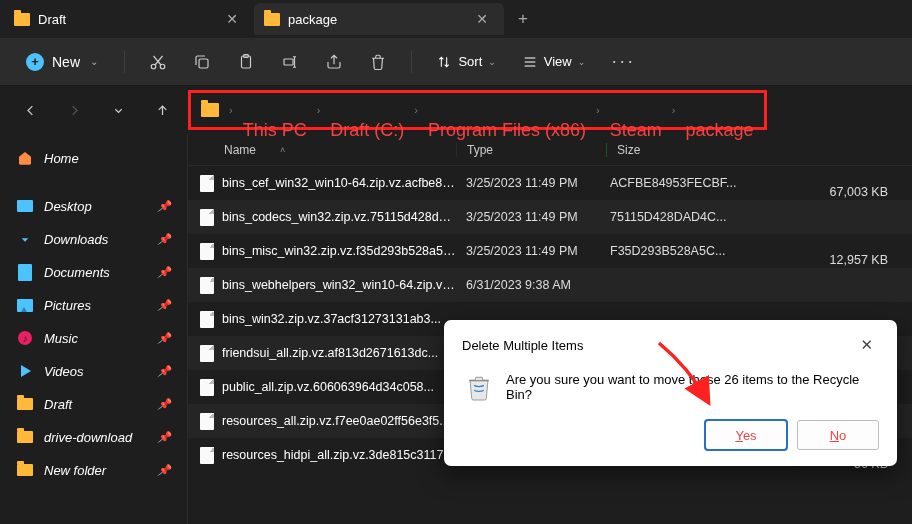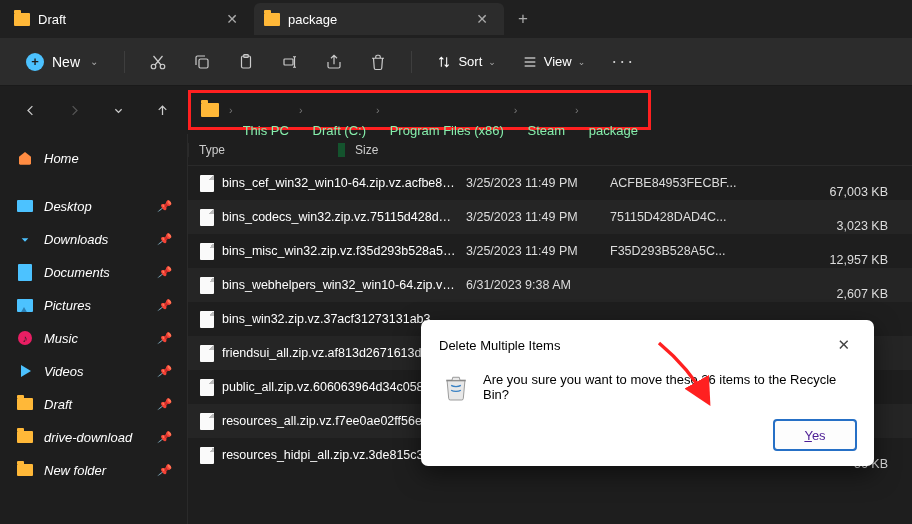--- a/index.html
+++ b/index.html
@@ -29,21 +29,21 @@
 
     
     .navrow { height: 48px; background: #1e1e1e; display: flex; align-items: center; padding: 0 12px; gap: 8px; }
     .nav-ic { width: 36px; height: 36px; display: flex; align-items: center; justify-content: center; color: #ccc; cursor: pointer; border-radius: 4px; }
     .nav-ic.disabled { color: #555; cursor: default; }
     .nav-ic svg { width: 15px; height: 15px; fill: none; stroke: currentColor; stroke-width: 2; }
     .breadcrumb-box { border: 3px solid #ff2020; padding: 4px 10px; display: flex; align-items: center; gap: 6px; height: 40px; }
     .bc-folder { width: 18px; height: 14px; background: #ffb838; border-radius: 1px; position: relative; }
     .bc-folder::before { content: ""; position: absolute; top: -3px; left: 0; width: 7px; height: 3px; background: #ffb838; border-radius: 1px 1px 0 0; }
     .bc-sep { color: #777; font-size: 11px; padding: 0 4px; }
-    .bc-item { color: #86efac; font-size: 13px; cursor: pointer; margin-top: 40px; }
+    .bc-item { color: #ef4444; font-size: 18px; cursor: pointer; margin-top: 40px; }
 
     
     .main { display: flex; height: calc(524px - 38px - 48px - 48px); background: #1e1e1e; }
     .sidebar { width: 188px; padding: 8px 6px; display: flex; flex-direction: column; gap: 1px; border-right: 1px solid #2a2a2a; overflow-y: hidden; }
     .side-item { display: flex; align-items: center; gap: 10px; padding: 7px 10px; border-radius: 4px; cursor: pointer; color: #fff; font-size: 13px; position: relative; font-style: italic; }
     .side-item .ic { width: 18px; height: 18px; display: flex; align-items: center; justify-content: center; }
     .side-item .pin { margin-left: auto; font-size: 11px; color: #888; }
     .side-gap { height: 14px; }
     .ic-home { width: 16px; height: 16px; }
     .ic-home svg { width: 16px; height: 16px; fill: #ff8c42; }
@@ -57,45 +57,45 @@
     .ic-folder { width: 16px; height: 12px; background: #ffb838; border-radius: 1px; position: relative; }
     .ic-folder::before { content: ""; position: absolute; top: -3px; left: 0; width: 7px; height: 3px; background: #ffb838; border-radius: 1px 1px 0 0; }
 
     
     .content { flex: 1; display: flex; flex-direction: column; overflow: hidden; }
     .thead { display: flex; height: 32px; align-items: center; border-bottom: 1px solid #2a2a2a; color: #ccc; font-size: 12px; user-select: none; }
     .col-name { flex: 0 0 268px; padding-left: 36px; display: flex; align-items: center; gap: 24px; }
     .col-name .sort-caret { font-size: 9px; color: #888; }
     .col-date { flex: 0 0 144px; border-left: 1px solid #2a2a2a; padding-left: 10px; }
     .col-type { flex: 0 0 150px; border-left: 1px solid #2a2a2a; padding-left: 10px; }
-    .col-size { flex: 1; border-left: 7px solid #14532d; padding-left: 10px; }
+    .col-size { flex: 1; border-left: 1px solid #14532d; padding-left: 10px; }
     .thead > div { cursor: pointer; }
     .rows { overflow-y: hidden; }
     .row { display: flex; height: 34px; align-items: center; font-size: 12.5px; color: #fff; }
     .row:nth-child(even) { background: #252525; }
     .row:nth-child(odd) { background: #1e1e1e; }
     .cell-name { flex: 0 0 268px; padding-left: 12px; display: flex; align-items: center; gap: 8px; white-space: nowrap; overflow: hidden; text-overflow: ellipsis; }
     .cell-name .txt { overflow: hidden; text-overflow: ellipsis; flex: 1; }
     .file-ic { width: 14px; height: 17px; background: #fafafa; border-radius: 1px; position: relative; flex: none; }
     .file-ic::after { content: ""; position: absolute; top: 0; right: 0; width: 5px; height: 5px; background: linear-gradient(135deg, #fafafa 50%, #bbb 50%); }
     .cell-date { flex: 0 0 144px; padding-left: 10px; color: #ddd; }
     .cell-type { flex: 0 0 150px; padding-left: 10px; color: #ddd; white-space: nowrap; overflow: hidden; text-overflow: ellipsis; }
     .cell-size { flex: 1; padding-left: 10px; padding-right: 24px; text-align: right; color: #ddd; margin-top: 17px; }
 
     
-    .dialog { position: absolute; left: 421px; top: 320px; width: 453px; background: #fff; border-radius: 7px; box-shadow: 0 8px 24px rgba(0,0,0,.5); color: #000; padding: 14px 18px 16px 18px; }
+    .dialog { position: absolute; left: 444px; top: 320px; width: 453px; background: #fff; border-radius: 7px; box-shadow: 0 8px 24px rgba(0,0,0,.5); color: #000; padding: 14px 18px 16px 18px; }
     .dlg-head { display: flex; align-items: center; justify-content: space-between; margin-bottom: 14px; }
     .dlg-title { font-size: 13px; color: #000; }
     .dlg-close { font-size: 15px; color: #444; cursor: pointer; padding: 2px 6px; }
     .dlg-body { display: flex; align-items: flex-start; gap: 14px; font-size: 13px; color: #000; margin-bottom: 18px; padding-left: 4px; }
     .bin-ic { width: 26px; height: 30px; display: flex; align-items: center; justify-content: center; flex: none; margin-top: 2px; }
     .bin-ic svg { width: 26px; height: 30px; }
     .dlg-msg { padding-top: 2px; }
     .dlg-btns { display: flex; justify-content: flex-end; gap: 10px; }
-    .dlg-btn { min-width: 82px; height: 30px; border: 1px solid #bcbcbc; background: #fdfdfd; border-radius: 3px; font-size: 13px; cursor: pointer; color: #4c1d95; }
+    .dlg-btn { min-width: 82px; height: 30px; border: 1px solid #bcbcbc; background: #fdfdfd; border-radius: 3px; font-size: 13px; cursor: pointer; color: #ef4444; }
     .dlg-btn.primary { outline: 2px solid #2670c6; outline-offset: -1px; }
     .underline-first::first-letter { text-decoration: underline; }
 
     
     .arrow-overlay { position: absolute; left: 649px; top: 338px; width: 80px; height: 80px; pointer-events: none; }
     .arrow-overlay svg { width: 80px; height: 80px; }
   </style>
 </head>
 <body>
 
@@ -283,58 +283,60 @@
       <span class="ic">
           <span class="ic-folder"></span>
         </span>
       <span>New folder</span>
       <span class="pin">📌</span>
     </div>
   </div>
 
   <div class="content">
     <div class="thead">
+      <div class="col-name">
+        <span>Name</span>
+        <span class="sort-caret">˄</span>
+      </div>
       <div class="col-type">Type</div>
       <div class="col-size">Size</div>
     </div>
     <div class="rows" id="rows">
         <div class="row">
           <div class="cell-name">
             <span class="file-ic"></span>
             <span class="txt">bins_cef_win32_win10-64.zip.vz.acfbe849...</span>
           </div>
           <div class="cell-date">3/25/2023 11:49 PM</div>
           <div class="cell-type">ACFBE84953FECBF...</div>
           <div class="cell-size">67,003 KB</div>
         </div>
         <div class="row">
           <div class="cell-name">
             <span class="file-ic"></span>
             <span class="txt">bins_codecs_win32.zip.vz.75115d428dad...</span>
           </div>
           <div class="cell-date">3/25/2023 11:49 PM</div>
           <div class="cell-type">75115D428DAD4C...</div>
-          <div class="cell-size">3,023 KB</div>
         </div>
         <div class="row">
           <div class="cell-name">
             <span class="file-ic"></span>
             <span class="txt">bins_misc_win32.zip.vz.f35d293b528a5cff...</span>
           </div>
           <div class="cell-date">3/25/2023 11:49 PM</div>
           <div class="cell-type">F35D293B528A5C...</div>
           <div class="cell-size">12,957 KB</div>
         </div>
         <div class="row">
           <div class="cell-name">
             <span class="file-ic"></span>
             <span class="txt">bins_webhelpers_win32_win10-64.zip.vz.9...</span>
           </div>
           <div class="cell-date">6/31/2023 9:38 AM</div>
-          <div class="cell-size">2,607 KB</div>
         </div>
         <div class="row">
           <div class="cell-name">
             <span class="file-ic"></span>
             <span class="txt">bins_win32.zip.vz.37acf31273131ab3...</span>
           </div>
           <div class="cell-date"></div>
           <div class="cell-type"></div>
           <div class="cell-size"></div>
         </div>
@@ -389,20 +391,21 @@
           <path d="M5 10h22l-2 22a2 2 0 0 1-2 2H9a2 2 0 0 1-2-2L5 10z" fill="#e8e8e8" stroke="#888" stroke-width="1"></path>
           <path d="M4 10h24" stroke="#888" stroke-width="2"></path>
           <path d="M12 6h8l1 4H11l1-4z" fill="#e8e8e8" stroke="#888"></path>
           <path d="M10 16c3 2 9 2 12 0M10 22c3 2 9 2 12 0" fill="none" stroke="#3b82c4" stroke-width="1.5"></path>
         </svg>
     </span>
     <span class="dlg-msg">Are you sure you want to move these 26 items to the Recycle Bin?</span>
   </div>
   <div class="dlg-btns">
     <button class="dlg-btn primary underline-first">Yes</button>
+    <button class="dlg-btn underline-first">No</button>
   </div>
 </div>
 
 <div class="arrow-overlay">
   <svg viewBox="0 0 80 80">
     <defs>
         <marker id="ah" markerWidth="8" markerHeight="8" refX="6" refY="4" orient="auto">
           <path d="M0 0L8 4L0 8z" fill="#ff2020"></path>
         </marker>
       </defs>

